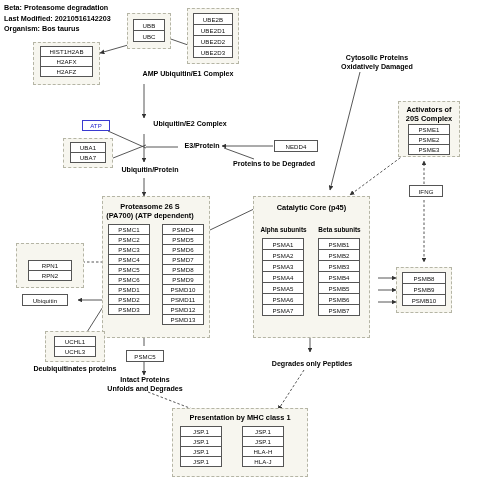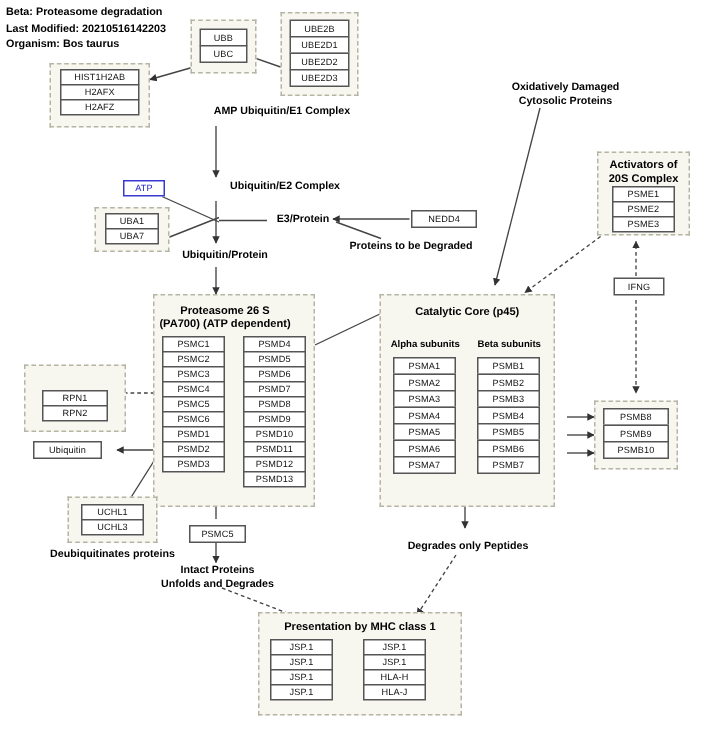--- a/index.html
+++ b/index.html
@@ -208,22 +208,22 @@
 
   <div class="label" style="left:90px; top:166px; width:120px;">Ubiquitin/Protein</div>
 
   <div class="label" style="left:180px; top:142px; width:44px;">E3/Protein</div>
 
   <div class="node" style="left:274px; top:140px; width:44px; height:12px;">NEDD4</div>
 
   <div class="label" style="left:213px; top:160px; width:122px;">Proteins to be Degraded</div>
 
   <div class="label" style="left:325px; top:54px; width:104px;">
+    <div>Cytosolic Proteins</div>
     <div>Oxidatively Damaged</div>
-    <div>Cytosolic Proteins</div>
   </div>
 
   <div class="group" style="left:102px; top:196px; width:108px; height:142px;"></div>
   <div class="group-title" style="left:102px; top:202px; width:96px;">
     <div>Proteasome 26 S</div>
     <div>(PA700) (ATP dependent)</div>
   </div>
   <div class="stack" style="left:108px; top:224px; width:42px;">
     <div class="node" style="height:11px;">PSMC1</div>
     <div class="node" style="height:11px; margin-top:-1px;">PSMC2</div>

